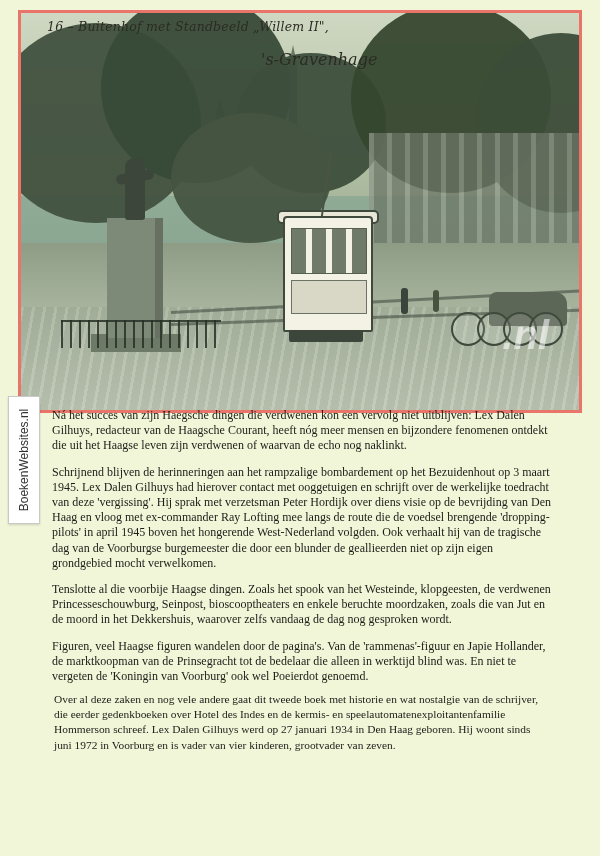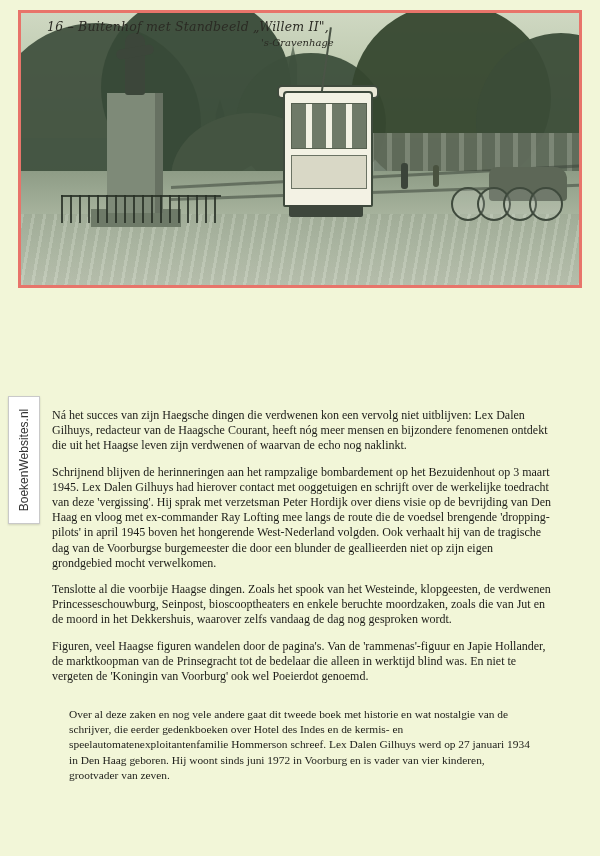--- a/index.html
+++ b/index.html
@@ -20,21 +20,21 @@
     background: #f2f6d8;
     overflow: hidden;
   }
 
   
   .photo-frame {
     position: absolute;
     left: 18px;
     top: 10px;
     width: 564px;
-    height: 278px;
+    height: 403px;
     background: #c2410c;
     padding: 0;
     box-sizing: border-box;
     border: 3px solid #e8746a;
   }
   .photo {
     position: relative;
     width: 100%;
     height: 100%;
     overflow: hidden;
@@ -215,24 +215,24 @@
     left: 26px; top: 6px;
     color: #2b2b24;
     font-family: "DejaVu Serif", serif;
     font-size: 12.5px;
     font-style: italic;
     letter-spacing: .2px;
     white-space: nowrap;
   }
   .caption-sub {
     position: absolute;
-    left: 240px; top: 24px;
+    left: 240px; top: 37px;
     color: #2b2b24;
     font-family: "DejaVu Serif", serif;
-    font-size: 10px;
+    font-size: 16px;
     font-style: italic;
   }
 
   
   .wm-tab {
     position: absolute;
     left: 8px; top: 396px;
     width: 30px; height: 126px;
     background: #ffffff;
     border: 1px solid #c9c9c9;
@@ -265,21 +265,21 @@
   .text-block-2 {
     position: absolute;
     left: 52px;
     top: 690px;
     width: 500px;
     color: #1c1c18;
     font-size: 11.4px;
     line-height: 15.2px;
     font-family: "Liberation Serif", serif;
   }
-  .text-block-2 p { margin: 17px; }
+  .text-block-2 p { margin: 2px; }
 
   .isbn {
     position: absolute;
     left: 52px;
     top: 776px;
     font-family: "Liberation Serif", serif;
     font-size: 11.4px;
     line-height: 14px;
     color: #1c1c18;
   }
@@ -303,20 +303,21 @@
   .wm-photo {
     position: absolute;
     right: 30px;
     top: 300px;
     font-family: "Liberation Sans", sans-serif;
     font-size: 40px;
     font-weight: bold;
     color: rgba(255,255,255,.55);
     pointer-events: none;
     user-select: none;
+    font-style: italic;
   }
 </style>
 </head>
 <body>
 
 <div class="page">
 
   <div class="photo-frame">
     <div class="photo">
       <div class="sky"></div>

